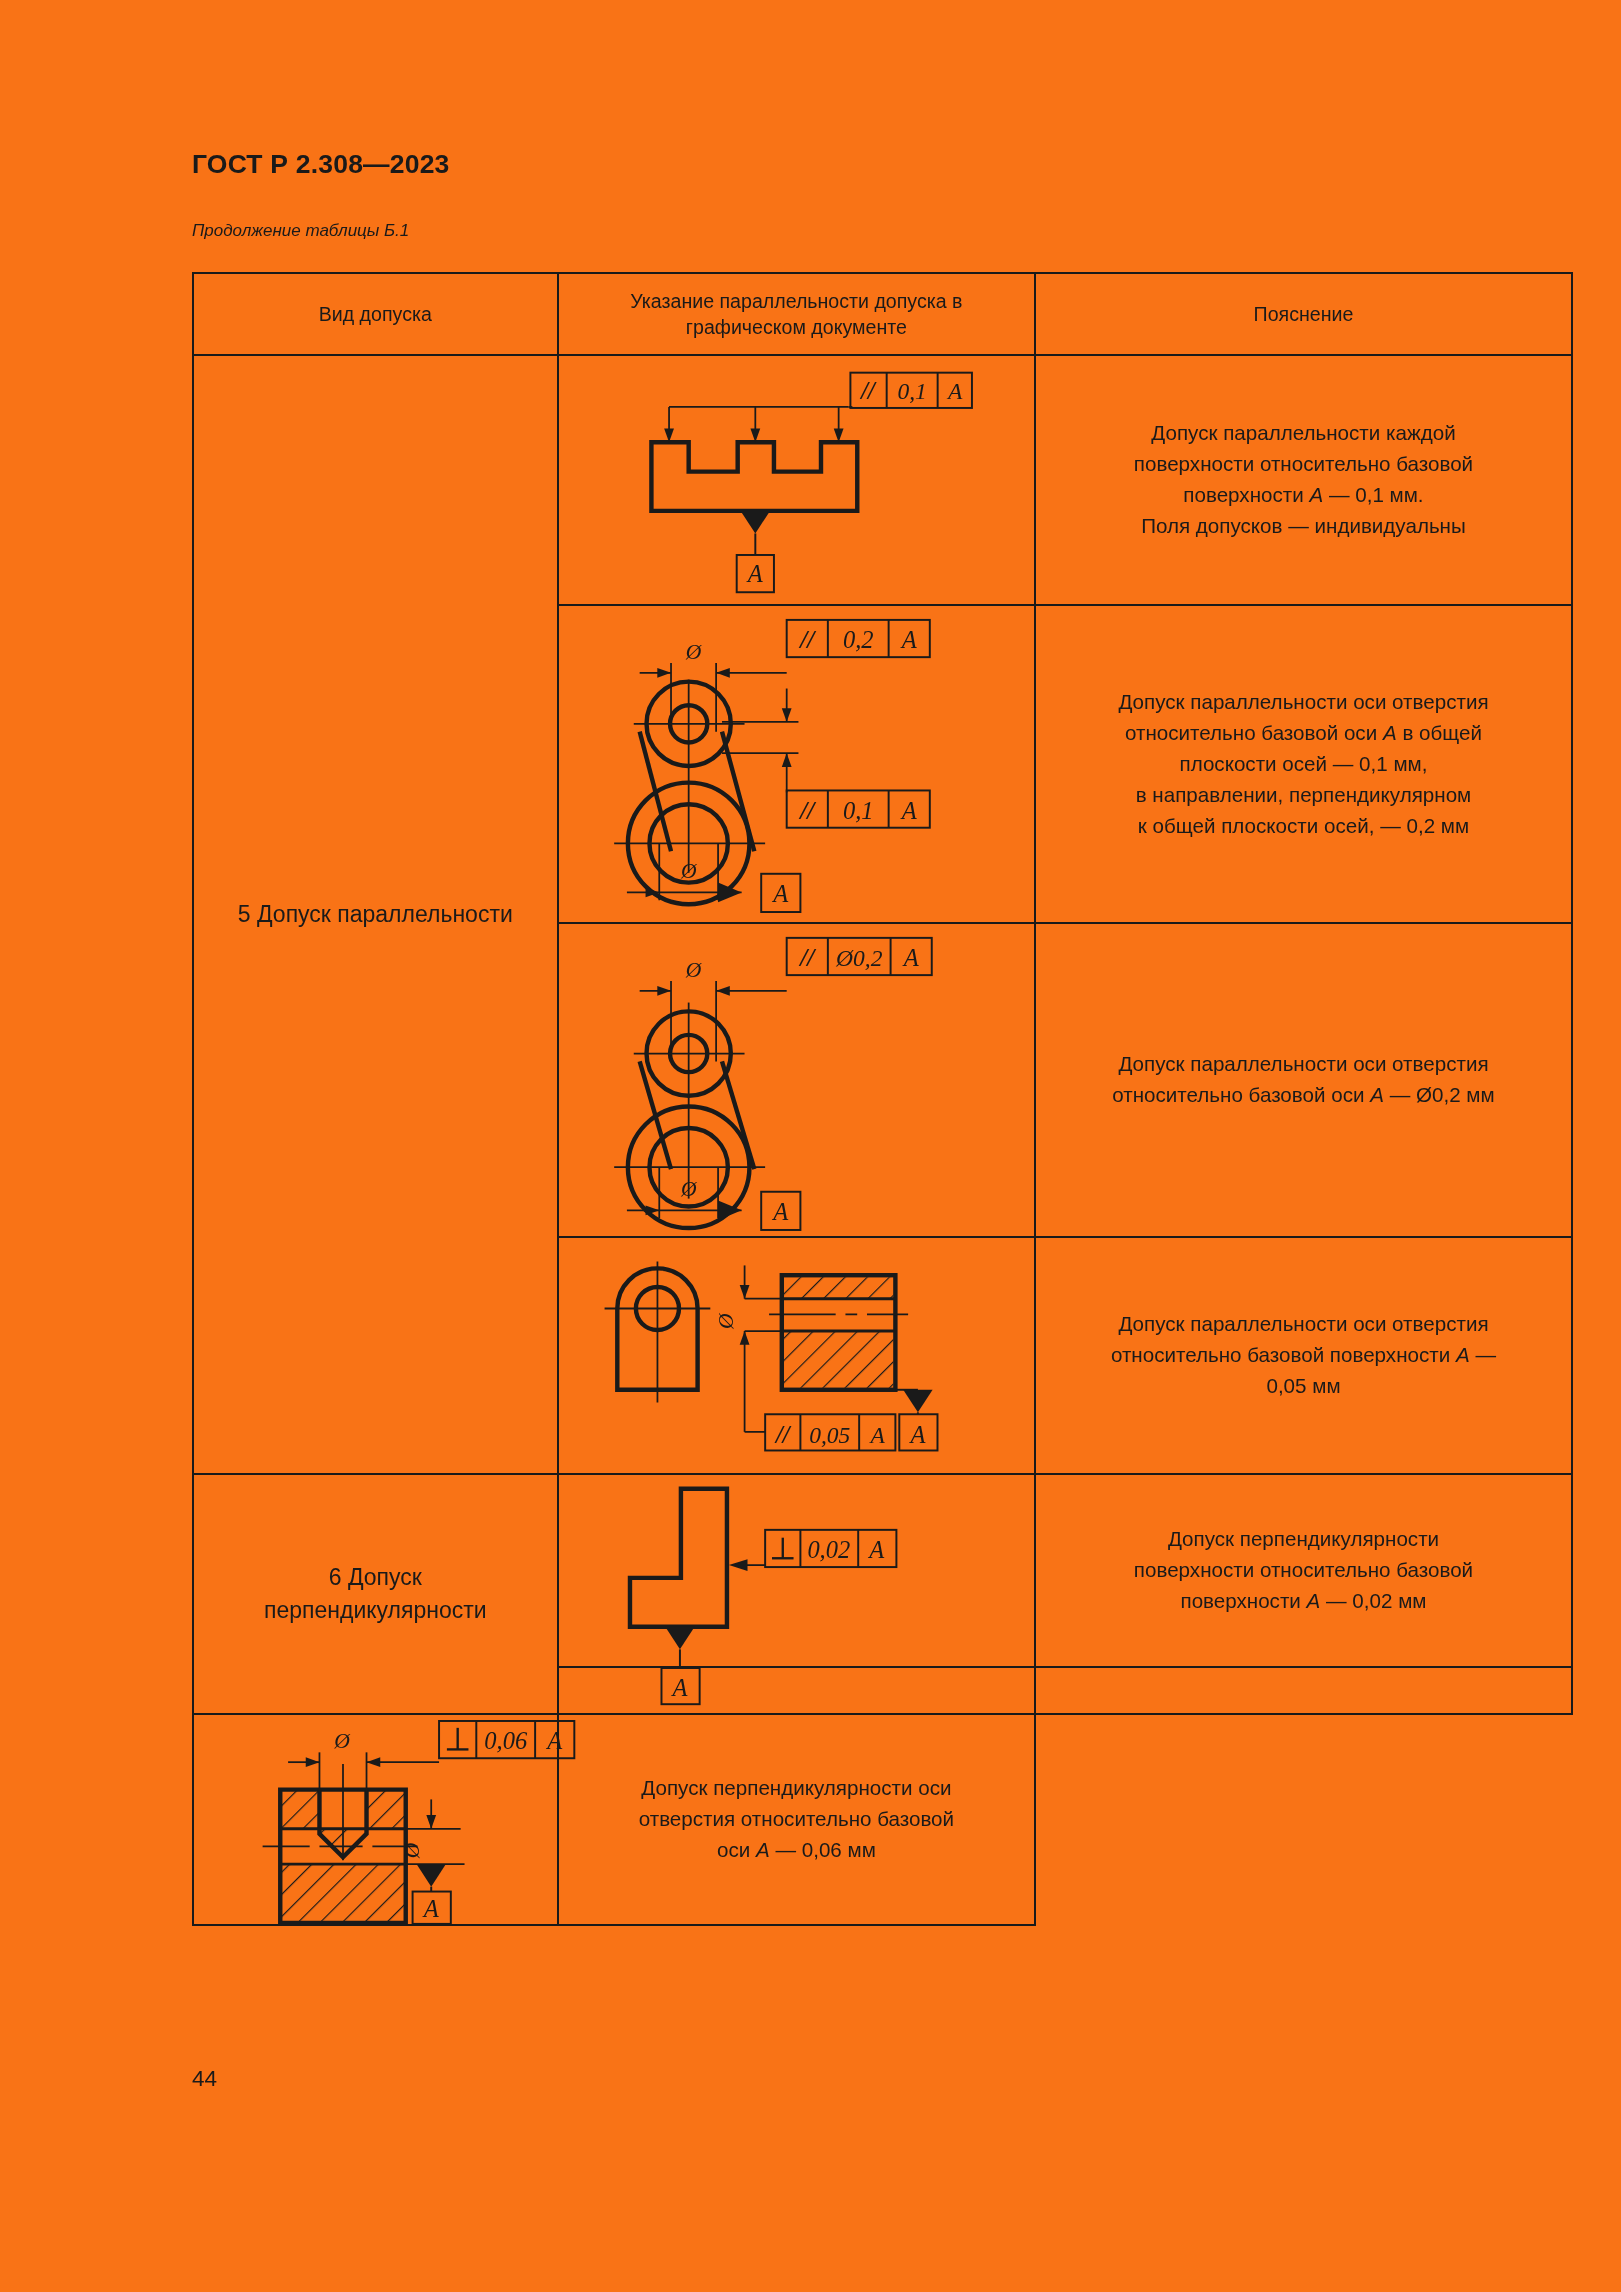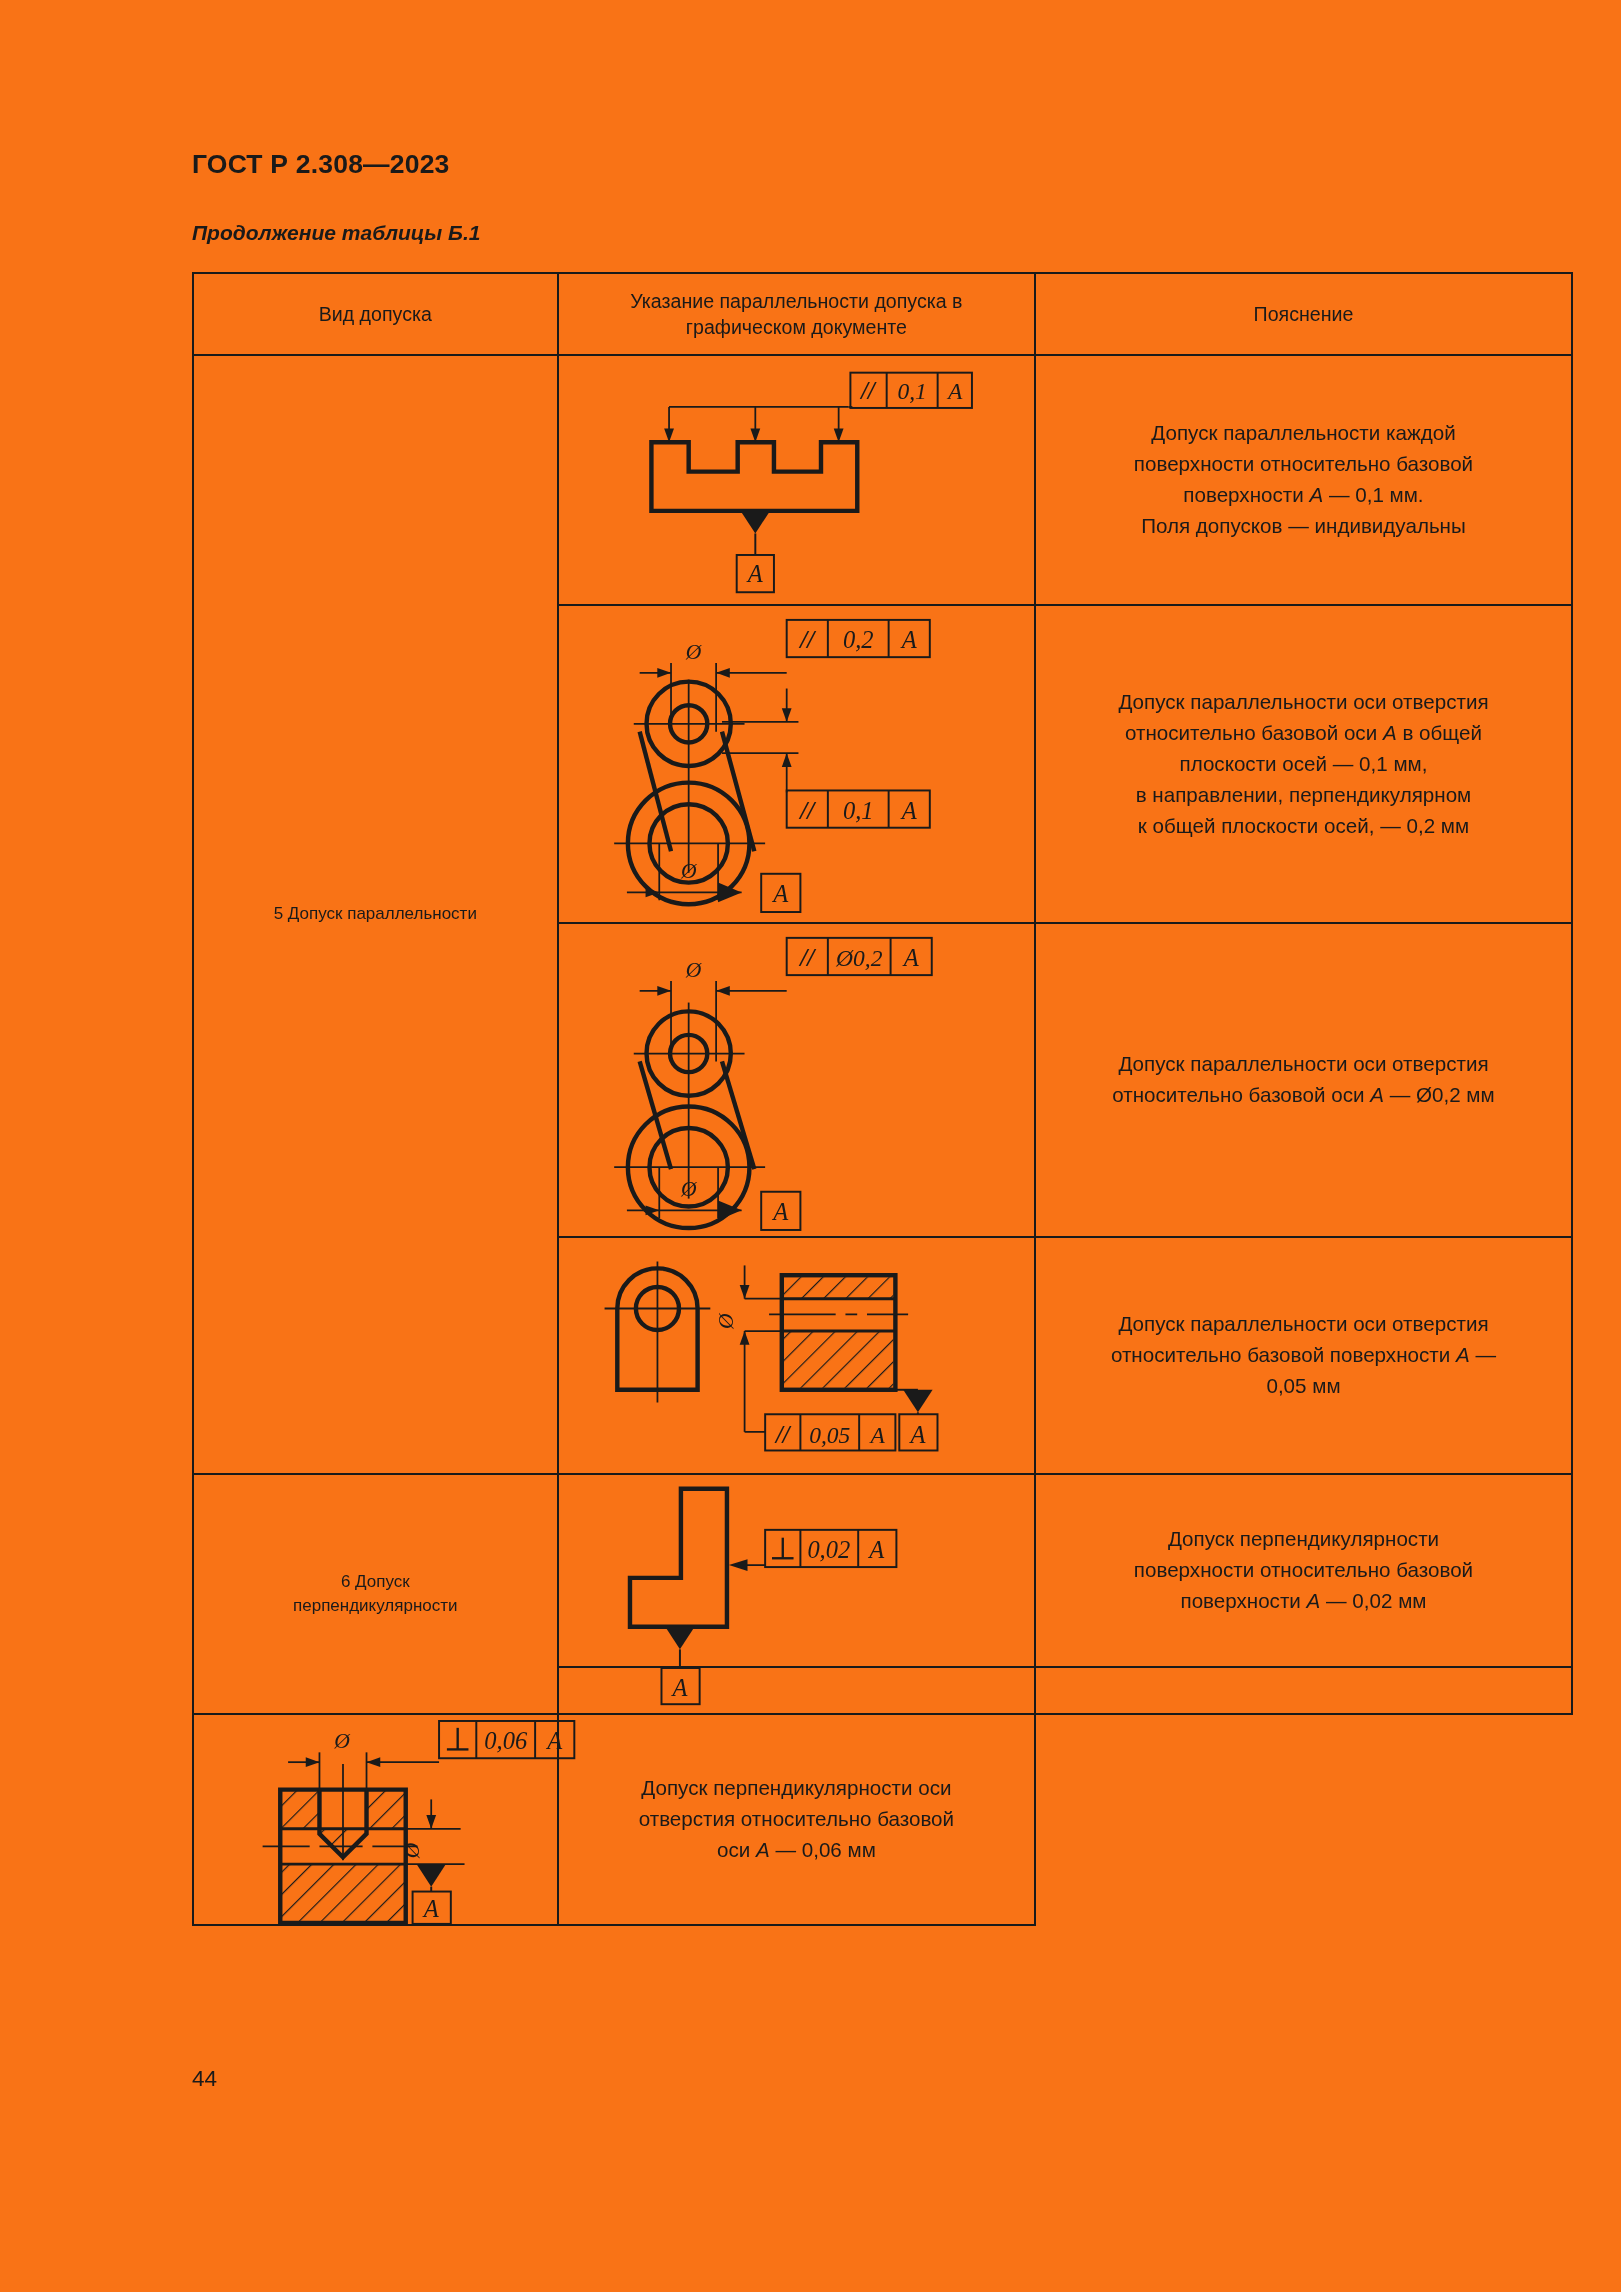--- a/index.html
+++ b/index.html
@@ -19,24 +19,23 @@
     position:absolute;
     left:192px; top:149px;
     font-size:26.5px;
     font-weight:bold;
     letter-spacing:0.2px;
     white-space:nowrap;
   }
   .table-caption{
     position:absolute;
     left:192px; top:221px;
-    font-size:21px;
+    font-size:17px;
     font-style:italic;
     white-space:nowrap;
-    font-weight:bold;
   }
   .tbl{
     position:absolute;
     left:192px; top:272px;
     width:1313px;
     border-collapse:collapse;
     table-layout:fixed;
   }
   .tbl td, .tbl th{
     border:2px solid #1a1a1a;
@@ -47,21 +46,21 @@
   }
   .tbl th{
     font-size:19.6px;
     line-height:1.35;
     padding:13.7px 9.8px;
   }
   .col-kind{width:343px;}
   .col-draw{width:456px;}
   .col-expl{width:515px;}
   .kind-cell{
-    font-size:17px;
+    font-size:23px;
     line-height:1.45;
     padding:7.8px 13.7px;
   }
   .expl-cell{
     font-size:20.6px;
     line-height:1.5;
     padding:9.8px 21.6px;
     margin-left:45px;
   }
   .expl-cell i{font-style:italic;}

